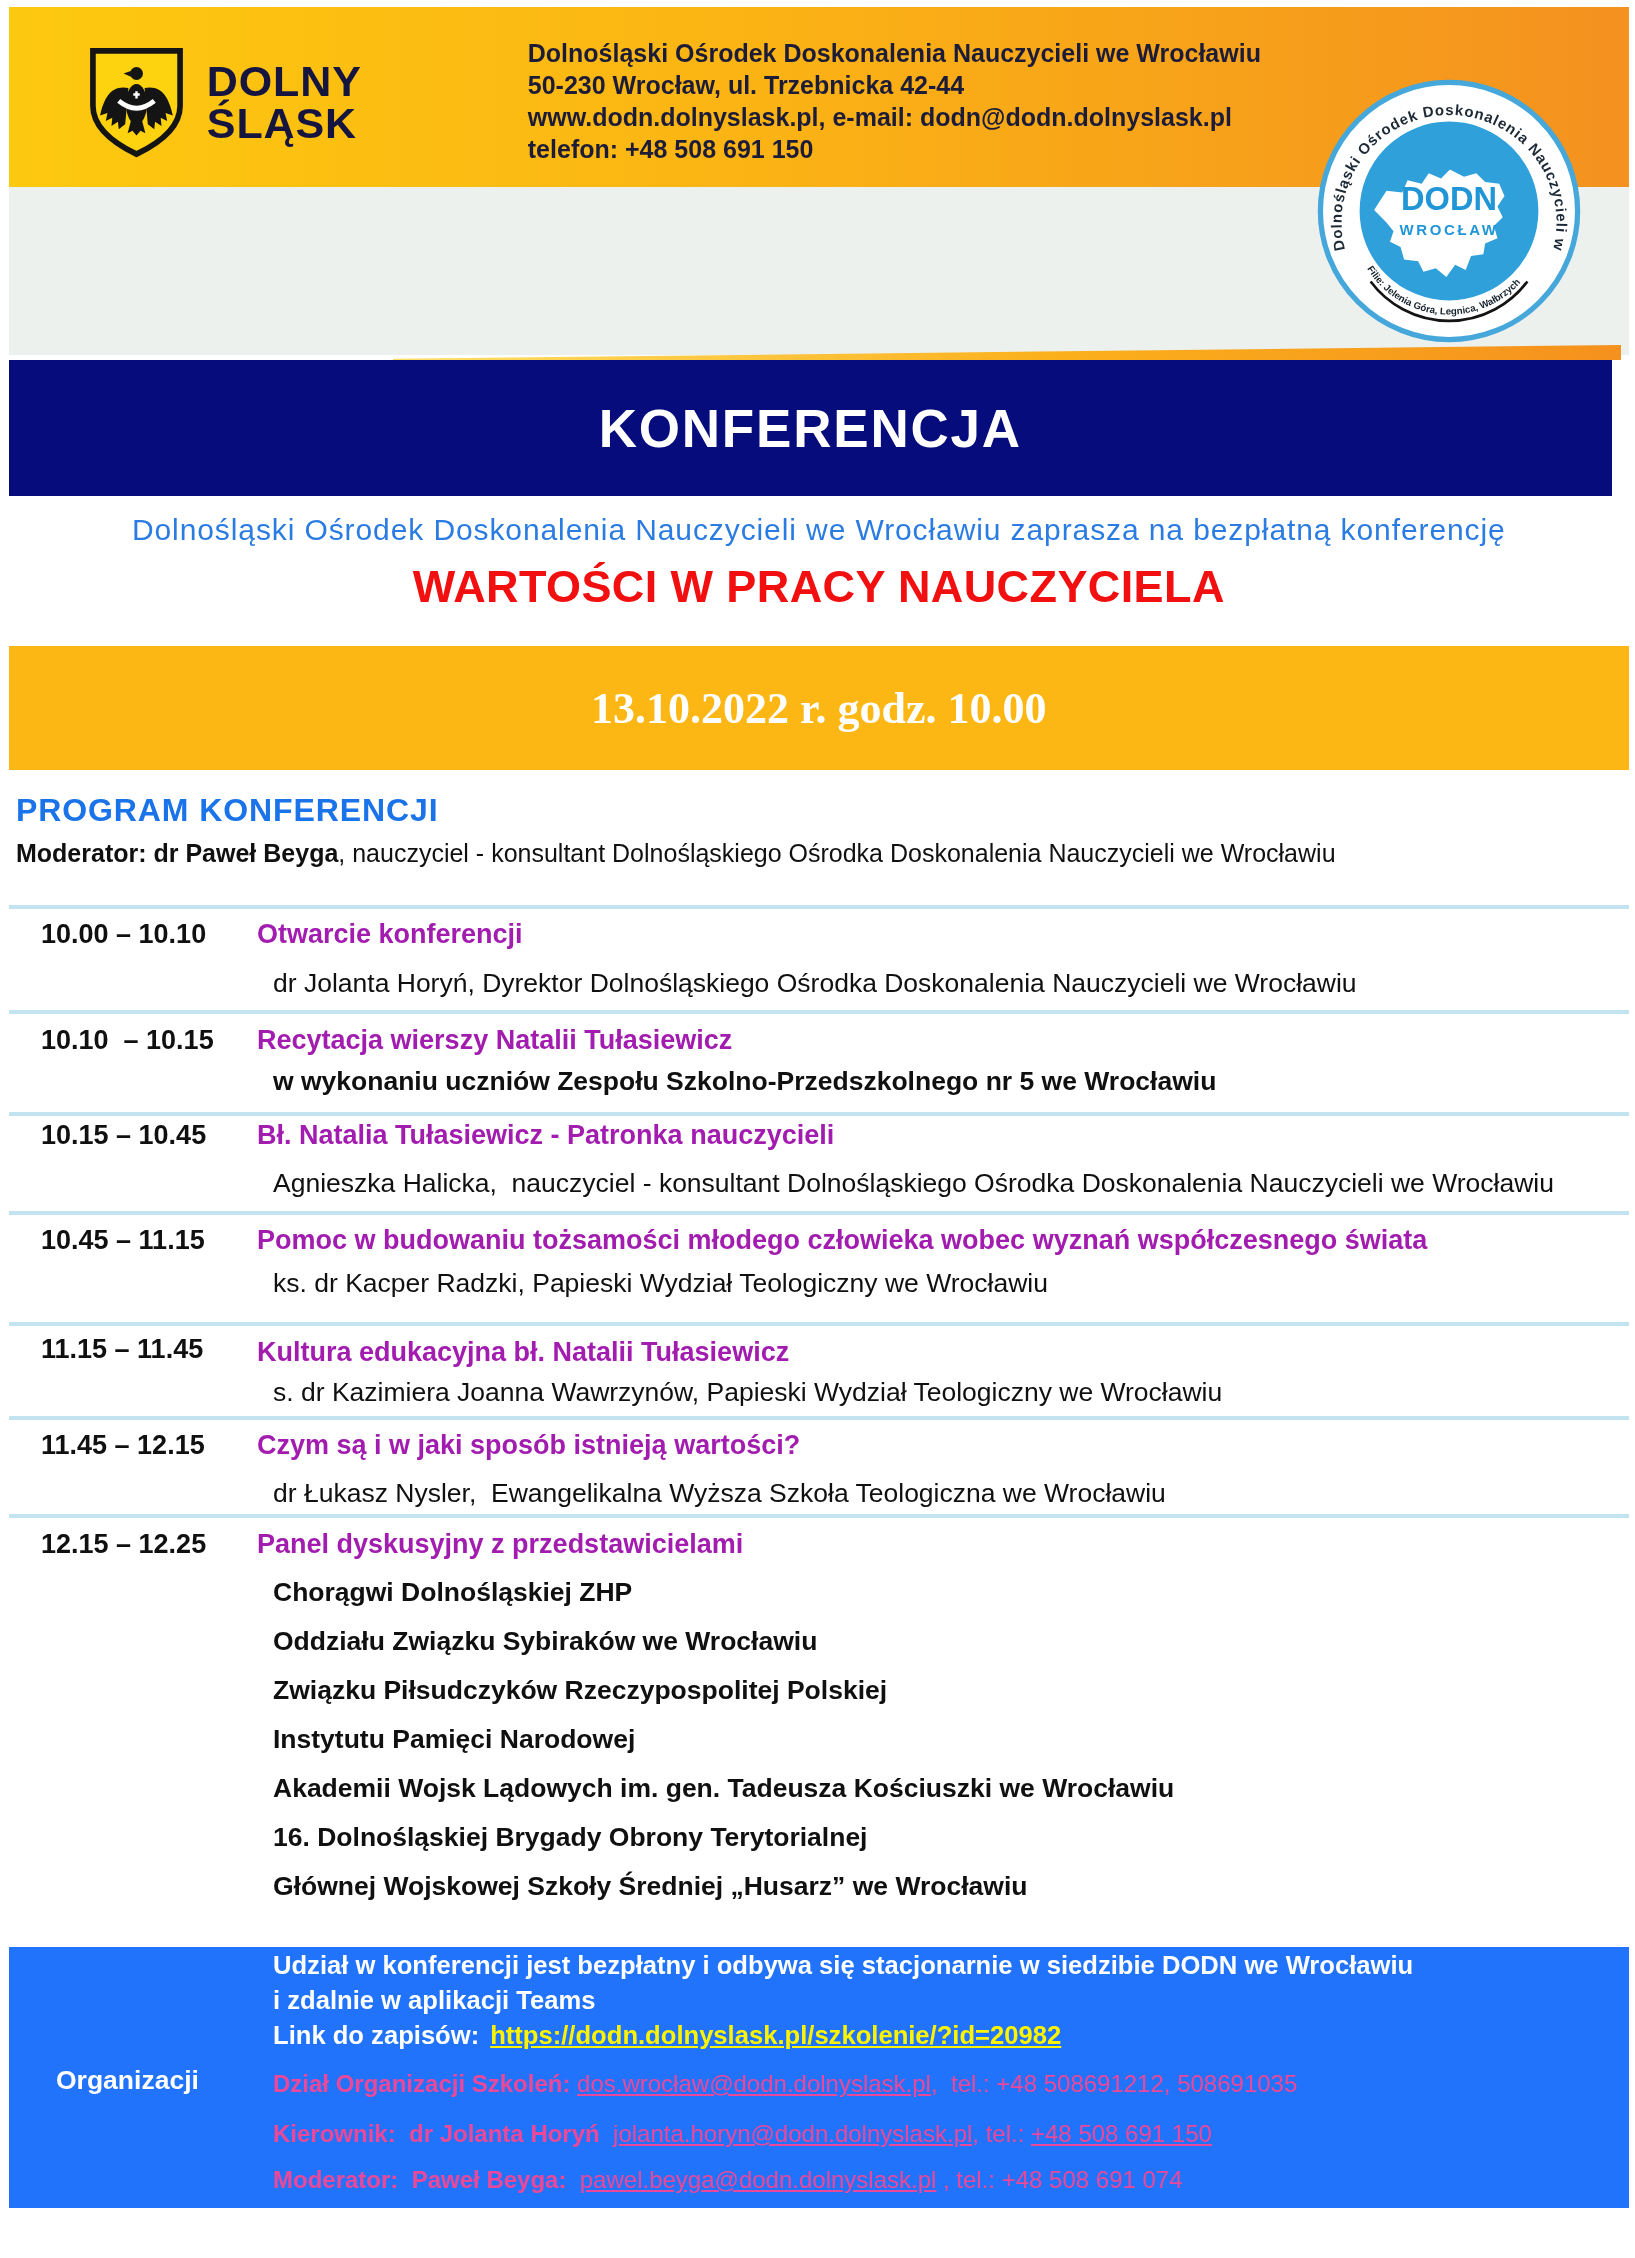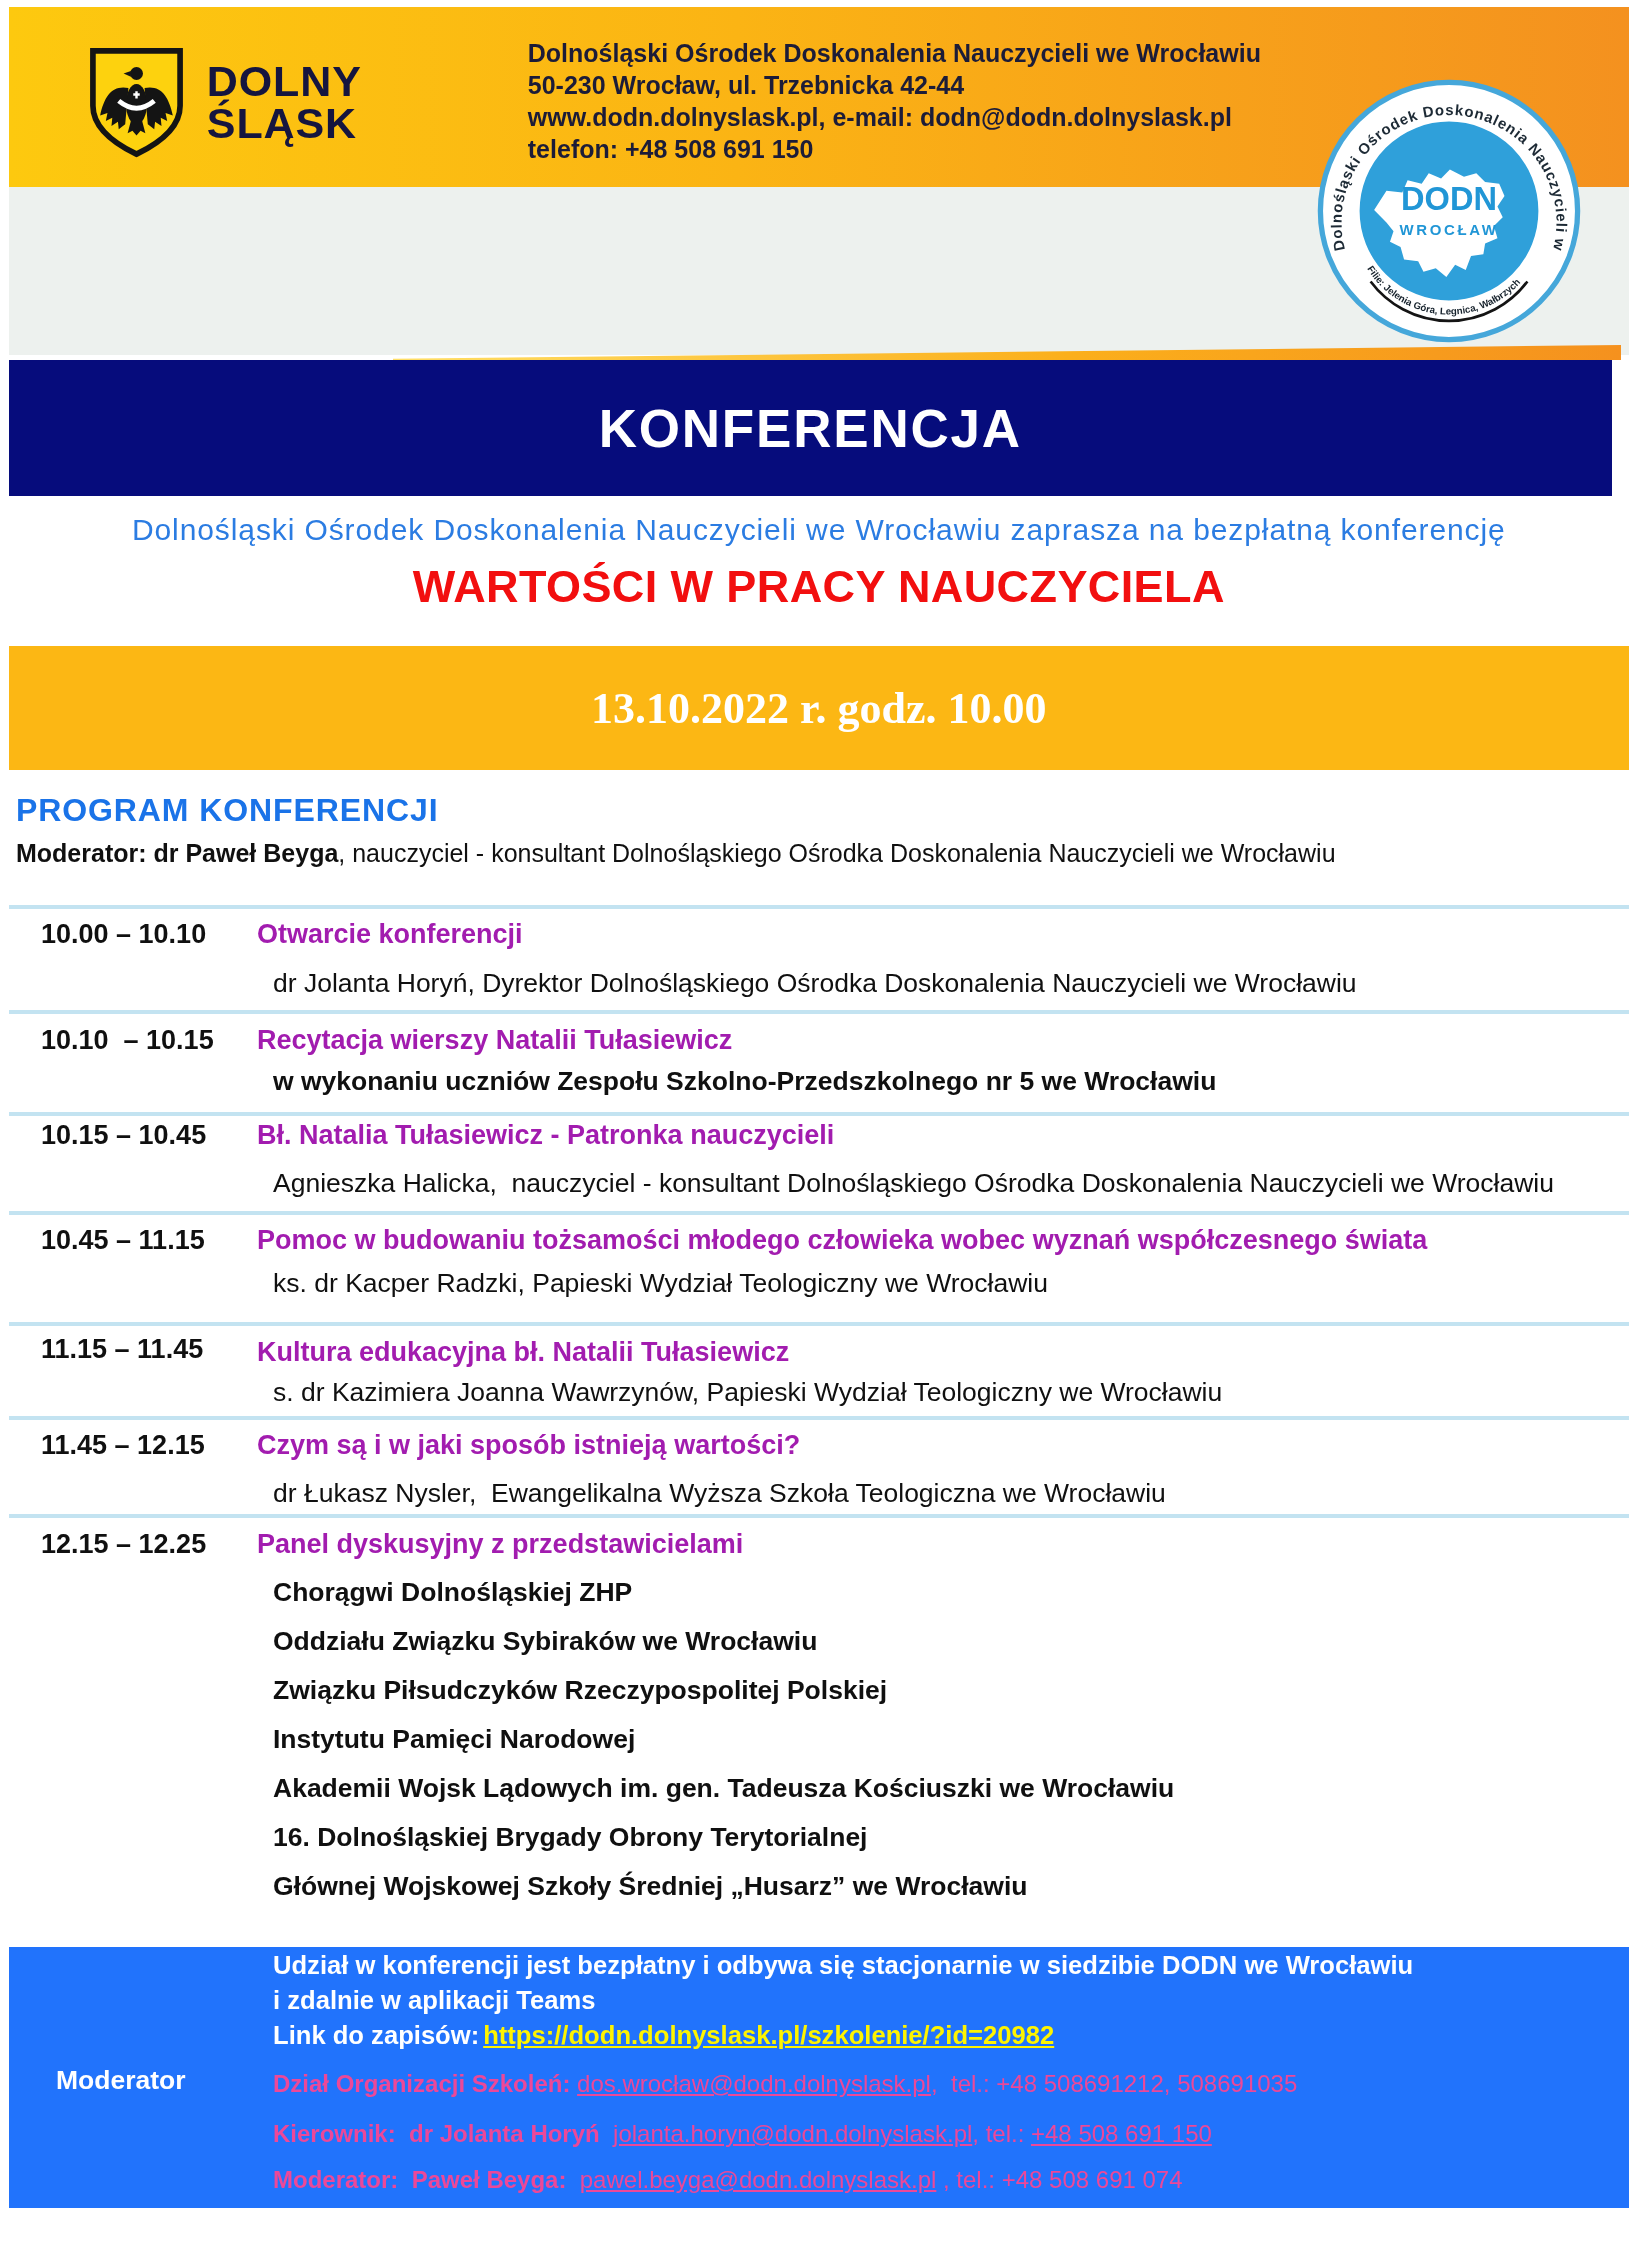--- a/index.html
+++ b/index.html
@@ -46,21 +46,21 @@
   .time{left:41px;font-size:27px;font-weight:bold;color:#101010;}
   .ttl{left:257px;font-size:27px;font-weight:bold;color:#a21caf;width:1350px;}
   .spk{left:273px;font-size:26.5px;color:#101010;width:1350px;}
   .plist{left:273px;top:1568px;font-size:26.5px;font-weight:bold;line-height:49px;color:#101010;}
 
   
   .band-info{left:8.8px;top:1947px;width:1620px;height:261px;background:#2173fc;}
   .info-label{left:56px;top:2065px;color:#fff;font-weight:bold;font-size:26.5px;}
   .i-top{left:273px;top:1948px;color:#fff;font-size:25.6px;font-weight:bold;line-height:35px;width:1341px;}
   .i-link{left:273px;top:2021px;color:#fff;font-size:25.6px;font-weight:bold;}
-  .i-link .url{color:#fef400;margin-left:4px;text-align:center;}
+  .i-link .url{color:#fef400;margin-left:11px;text-align:center;}
   .i-small{left:273px;color:#ec4899;font-size:24px;}
   .i-dept{top:2070px;} .i-head{top:2120px;} .i-mod{top:2166px;}
 </style>
 </head>
 <body>
 
 <div class="page">
 
   <div class="abs band-header">
     <div class="abs brand">
@@ -167,21 +167,21 @@
     <div>Chorągwi Dolnośląskiej ZHP</div>
     <div>Oddziału Związku Sybiraków we Wrocławiu</div>
     <div>Związku Piłsudczyków Rzeczypospolitej Polskiej</div>
     <div>Instytutu Pamięci Narodowej</div>
     <div>Akademii Wojsk Lądowych im. gen. Tadeusza Kościuszki we Wrocławiu</div>
     <div>16. Dolnośląskiej Brygady Obrony Terytorialnej</div>
     <div>Głównej Wojskowej Szkoły Średniej „Husarz” we Wrocławiu</div>
   </div>
 
   <div class="abs band-info"></div>
-  <div class="abs info-label">Moderator</div>
+  <div class="abs info-label">Organizacji</div>
 
   <div class="abs i-top">
     <div>Udział w konferencji jest bezpłatny i odbywa się stacjonarnie w siedzibie DODN we Wrocławiu</div>
     <div>i zdalnie w aplikacji Teams</div>
   </div>
 
   <div class="abs i-link">
     <span>Link do zapisów:</span><span class="url u">https://dodn.dolnyslask.pl/szkolenie/?id=20982</span>
   </div>
 

